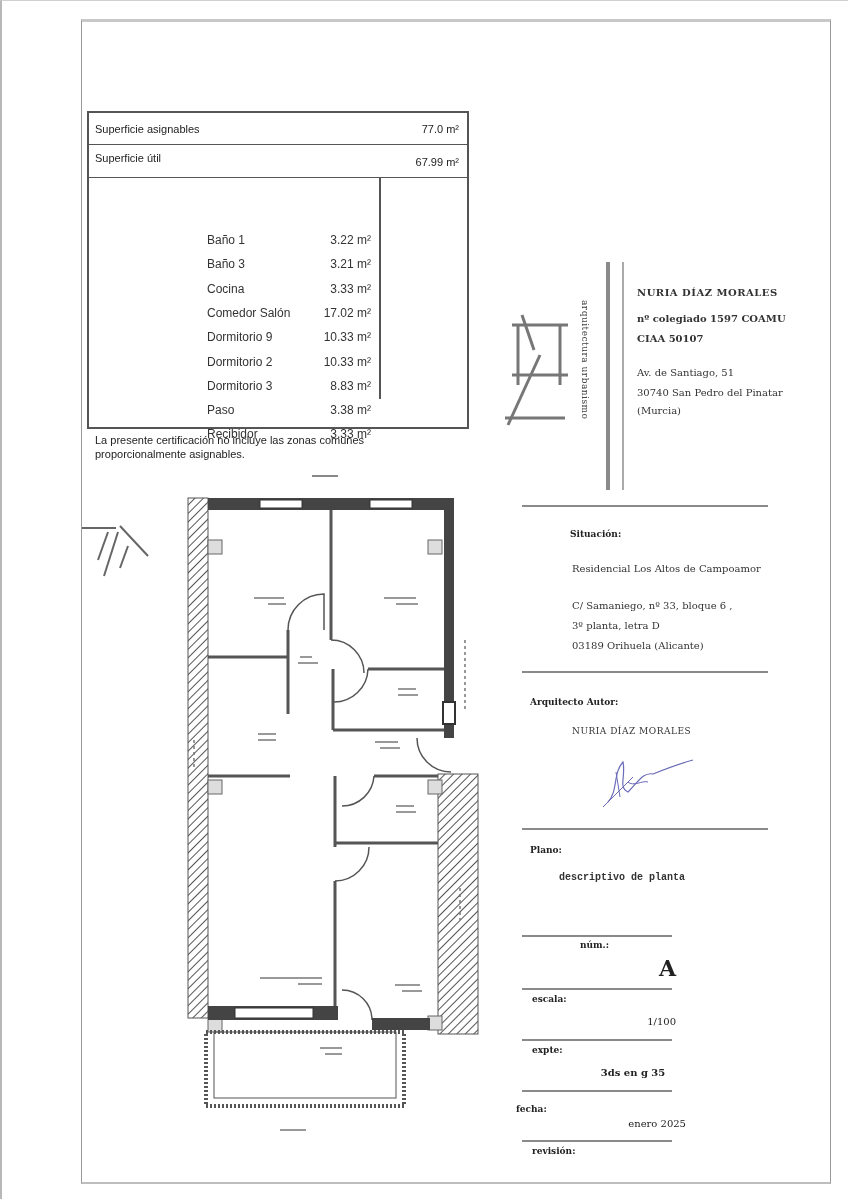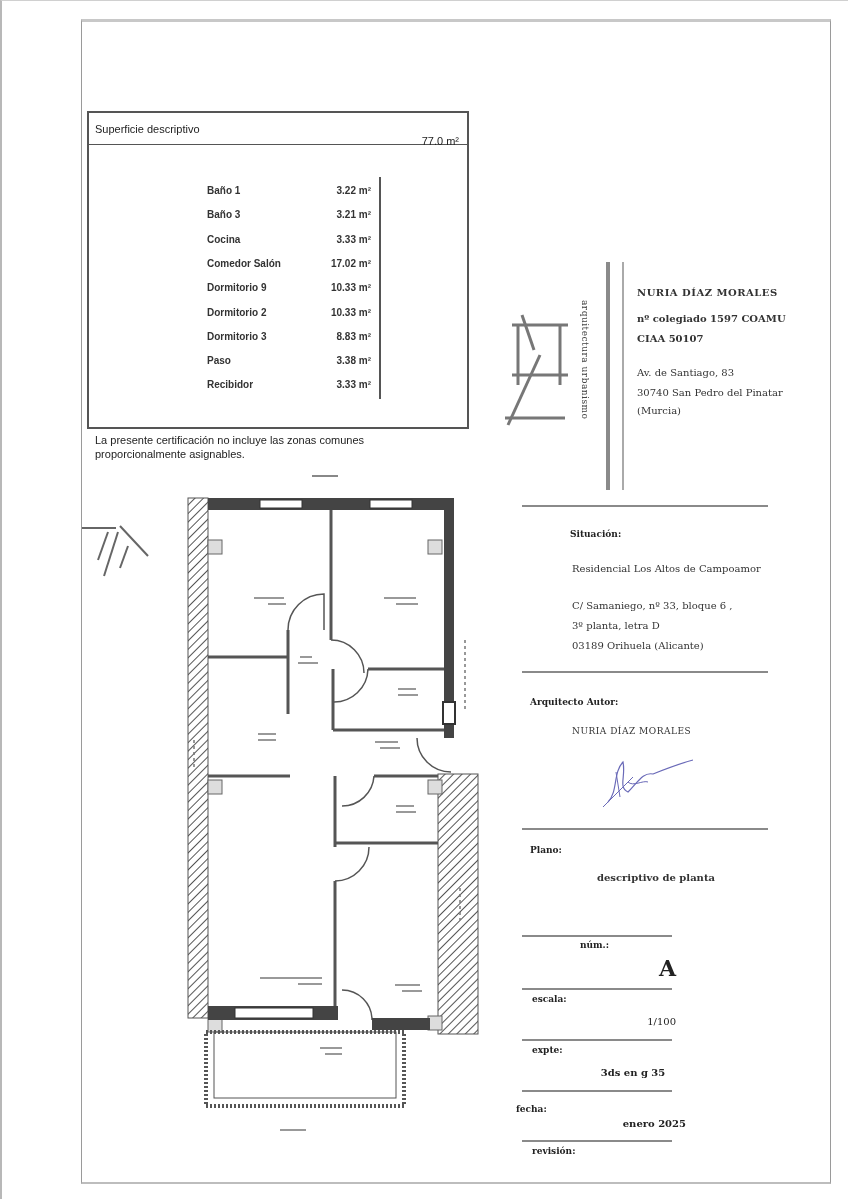--- a/index.html
+++ b/index.html
@@ -5,23 +5,23 @@
   html, body { margin:0; padding:0; }
   body { width:848px; height:1200px; background:#ffffff; position:relative; overflow:hidden; font-family:"Liberation Sans", sans-serif; color:#222; }
   .outer-frame { position:absolute; left:0; top:0; width:846px; height:1198px; border-left:2px solid #b8b8b8; border-top:1px solid #d0d0d0; }
   .sheet { position:absolute; left:81px; top:19px; width:748px; height:1160px; border:1px solid #9a9a9a; border-top:3px solid #c8c8c8; border-bottom:2px solid #bdbdbd; background:#fff; }
   .abs { position:absolute; }
 
   
   .area-table { position:absolute; left:87px; top:111px; width:382px; height:318px; border:2px solid #555; box-sizing:border-box; }
   .area-row { position:absolute; left:0; right:0; height:31px; border-bottom:1px solid #555; font-size:11px; }
   .area-row .lbl { position:absolute; left:6px; top:10px; }
-  .area-row .val { position:absolute; right:8px; top:10px;margin-top:12px; }
+  .area-row .val { position:absolute; right:8px; top:10px; }
   .sub-table { position:absolute; left:0; top:64px; width:292px; height:222px; border-right:2px solid #555; box-sizing:border-box; }
-  .sub-item { position:absolute; left:118px; width:170px; font-size:10px; font-weight:bold; color:#333; }
+  .sub-item { position:absolute; left:118px; width:170px; font-size:12px; font-weight:normal; color:#333;margin-top:48px; }
   .sub-item .v { position:absolute; right:6px; top:0; }
   .terrace-row { position:absolute; left:0; right:0; top:286px; height:28px; border-top:2px solid #555; font-size:8px; font-weight:bold; color:#333; }
   .note { position:absolute; left:95px; top:433px; width:300px; font-size:11px; line-height:14px; color:#222; }
 
   
   .vline { position:absolute; background:#888; }
   .info-text { position:absolute; font-family:"DejaVu Serif", serif; font-size:10px; color:#333; white-space:nowrap; }
   .info-bold { font-weight:bold; }
   .hr { position:absolute; height:2px; background:#8a8a8a; }
   .field-label { position:absolute; font-family:"DejaVu Serif", serif; font-size:9px; font-weight:bold; color:#222; }
@@ -29,22 +29,26 @@
   .vertical-text { position:absolute; transform:rotate(90deg); transform-origin:left top; font-family:"DejaVu Serif", serif; font-size:9px; color:#444; white-space:nowrap; letter-spacing:0.5px; }
 </style>
 </head>
 <body>
 
 <div class="outer-frame"></div>
 <div class="sheet"></div>
 
 <div class="area-table">
   <div class="area-row" style="top:0;">
-    <span class="lbl">Superficie descriptivo</span>
+    <span class="lbl">Superficie asignables</span>
     <span class="val">77.0 m²</span>
+  </div>
+  <div class="area-row" style="top:33px;">
+    <span class="lbl" style="top:6px;">Superficie útil</span>
+    <span class="val" style="top:10px;">67.99 m²</span>
   </div>
   <div class="sub-table">
     <div class="sub-item" style="top:8px;"><span>Baño 1</span><span class="v">3.22 m²</span></div>
     <div class="sub-item" style="top:32px;"><span>Baño 3</span><span class="v">3.21 m²</span></div>
     <div class="sub-item" style="top:57px;"><span>Cocina</span><span class="v">3.33 m²</span></div>
     <div class="sub-item" style="top:81px;"><span>Comedor Salón</span><span class="v">17.02 m²</span></div>
     <div class="sub-item" style="top:105px;"><span>Dormitorio 9</span><span class="v">10.33 m²</span></div>
     <div class="sub-item" style="top:130px;"><span>Dormitorio 2</span><span class="v">10.33 m²</span></div>
     <div class="sub-item" style="top:154px;"><span>Dormitorio 3</span><span class="v">8.83 m²</span></div>
     <div class="sub-item" style="top:178px;"><span>Paso</span><span class="v">3.38 m²</span></div>
@@ -65,58 +69,58 @@
     <line x1="40" y1="45" x2="8" y2="115"></line>
   </g>
 </svg>
 <div class="vertical-text" style="left:590px; top:300px;">arquitectura urbanismo</div>
 <div class="vline" style="left:606px; top:262px; width:4px; height:228px; background:#8a8a8a;"></div>
 <div class="vline" style="left:622px; top:262px; width:2px; height:228px; background:#aaa;"></div>
 
 <div class="info-text info-bold" style="left:637px; top:287px; letter-spacing:0.5px;">NURIA DÍAZ MORALES</div>
 <div class="info-text info-bold" style="left:637px; top:313px;">nº colegiado 1597 COAMU</div>
 <div class="info-text info-bold" style="left:637px; top:333px;">CIAA 50107</div>
-<div class="info-text" style="left:637px; top:367px;">Av. de Santiago, 83</div>
+<div class="info-text" style="left:637px; top:367px;">Av. de Santiago, 51</div>
 <div class="info-text" style="left:637px; top:387px;">30740 San Pedro del Pinatar</div>
 <div class="info-text" style="left:637px; top:405px;">(Murcia)</div>
 
 <div class="hr" style="left:522px; top:505px; width:246px;"></div>
 <div class="field-label" style="left:530px; top:529px;padding-left:40px;">Situación:</div>
 <div class="info-text" style="left:572px; top:563px;">Residencial Los Altos de Campoamor</div>
 <div class="info-text" style="left:572px; top:600px;">C/ Samaniego, nº 33, bloque 6 ,</div>
 <div class="info-text" style="left:572px; top:620px;">3º planta, letra D</div>
 <div class="info-text" style="left:572px; top:640px;">03189 Orihuela (Alicante)</div>
 
 <div class="hr" style="left:522px; top:671px; width:246px;"></div>
 <div class="field-label" style="left:530px; top:697px;">Arquitecto Autor:</div>
 <div class="info-text" style="left:572px; top:726px; font-size:9px; letter-spacing:0.5px;">NURIA DÍAZ MORALES</div>
 <svg class="abs" style="left:598px; top:752px;" width="100" height="60">
   <path d="M10 50 C 20 40, 15 20, 25 10 C 28 25, 20 35, 30 40 C 40 30, 45 20, 55 22 C 65 18, 80 12, 95 8" stroke="#6a6ab8" stroke-width="1.2" fill="none"></path>
   <path d="M5 55 L 35 25 M 18 20 L 22 45 M 30 30 C 35 35, 45 28, 50 30" stroke="#6a6ab8" stroke-width="1" fill="none"></path>
 </svg>
 
 <div class="hr" style="left:522px; top:828px; width:246px;"></div>
 <div class="field-label" style="left:530px; top:845px;">Plano:</div>
-<div class="info-text info-bold" style="left:597px; top:872px;">descriptivo de planta</div>
+<div class="info-text info-bold" style="left:559px; top:872px;font-family:Liberation Mono, monospace;">descriptivo de planta</div>
 
 <div class="hr" style="left:522px; top:935px; width:150px;"></div>
 <div class="field-label" style="left:532px; top:940px;margin-left:48px;">núm.:</div>
 <div class="field-val" style="left:600px; top:955px; width:76px; font-size:22px; font-weight:bold;">A</div>
 
 <div class="hr" style="left:522px; top:988px; width:150px;"></div>
 <div class="field-label" style="left:532px; top:994px;">escala:</div>
 <div class="field-val" style="left:600px; top:1016px; width:76px;">1/100</div>
 
 <div class="hr" style="left:522px; top:1039px; width:150px;"></div>
 <div class="field-label" style="left:532px; top:1045px;">expte:</div>
 <div class="field-val" style="left:580px; top:1067px; width:106px; font-weight:bold;text-align:center;">3ds en g 35</div>
 
 <div class="hr" style="left:522px; top:1090px; width:150px;"></div>
 <div class="field-label" style="left:516px; top:1096px;margin-top:8px;">fecha:</div>
-<div class="field-val" style="left:580px; top:1118px; width:106px; font-weight:bold;">enero 2025</div>
+<div class="field-val" style="left:580px; top:1118px; width:106px; font-weight:normal;">enero 2025</div>
 
 <div class="hr" style="left:522px; top:1140px; width:150px;"></div>
 <div class="field-label" style="left:532px; top:1146px;">revisión:</div>
 
 <svg class="abs" style="left:82px; top:520px;" width="70" height="60">
   <g stroke="#666" stroke-width="2" fill="none">
     <line x1="0" y1="8" x2="34" y2="8"></line>
     <line x1="38" y1="6" x2="66" y2="36"></line>
     <line x1="26" y1="12" x2="16" y2="40"></line>
     <line x1="36" y1="12" x2="22" y2="56"></line>

